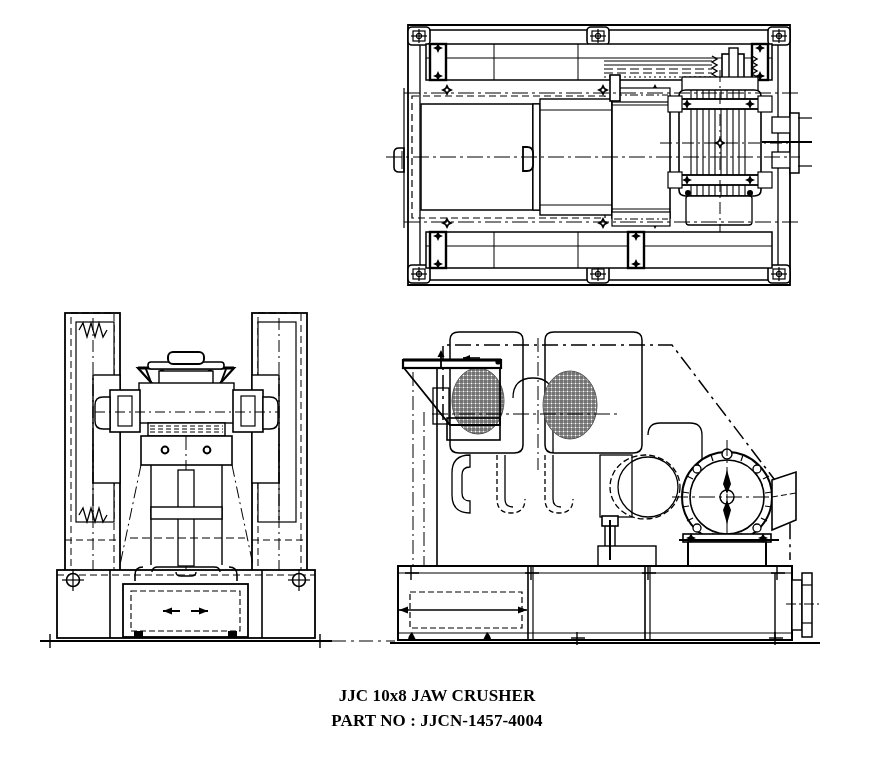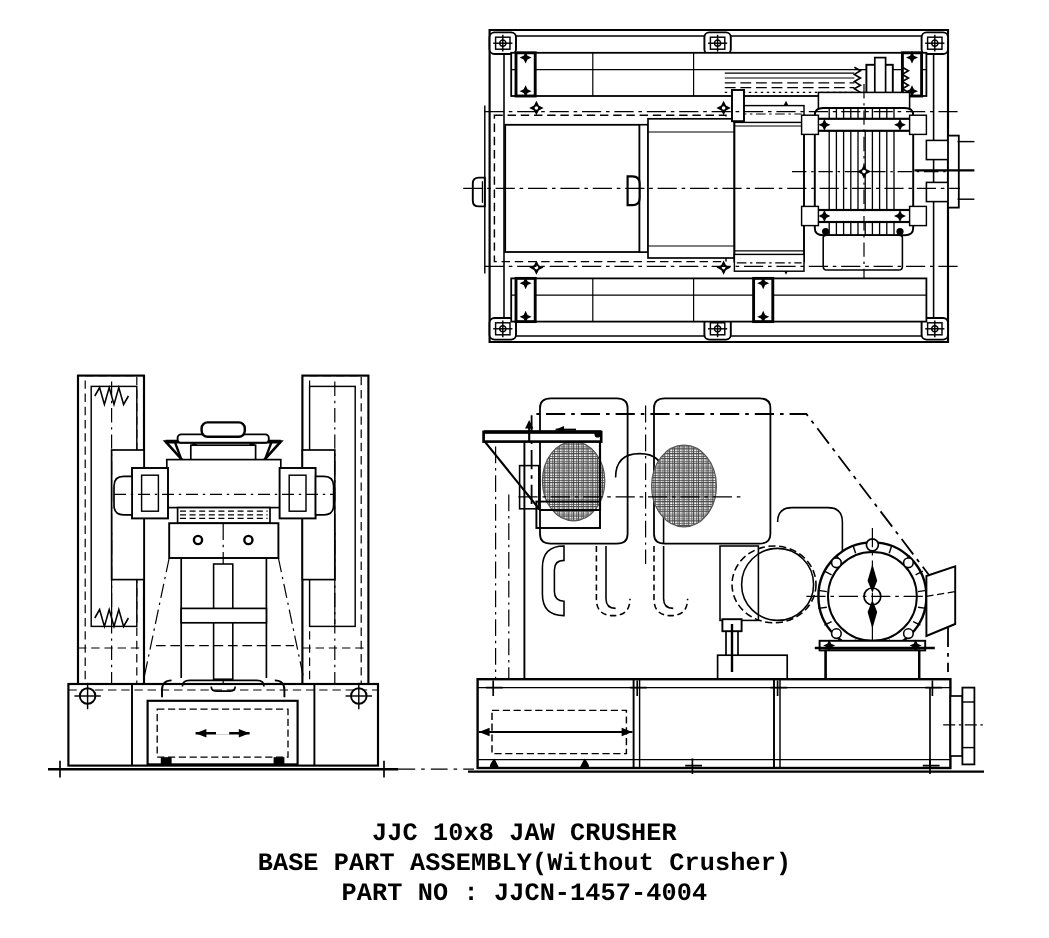--- a/index.html
+++ b/index.html
@@ -31,23 +31,23 @@
   }
   .title-block {
     position: absolute;
     left: 0;
     top: 683px;
     width: 874px;
     text-align: center;
     line-height: 25px;
   }
   .title-line {
-    font-family: Liberation Mono, monospace;
+    font-family: Liberation Serif, serif;
     font-weight: bold;
-    font-size: 21px;
+    font-size: 17px;
     color: #000000;
     letter-spacing: 0.1px;
     white-space: pre;
   }
 </style>
 </head>
 <body>
 
 <div id="drawing-sheet">
 
@@ -468,17 +468,16 @@
       </g>
 
       <g>
         <line x1="390" y1="643" x2="820" y2="643" stroke="#000" stroke-width="2"></line>
       </g>
     </g>
   </svg>
 
   <div class="title-block">
     <div class="title-line">JJC 10x8 JAW CRUSHER</div>
-    <div class="title-line">BASE PART ASSEMBLY(Without Crusher)</div>
     <div class="title-line">PART NO : JJCN-1457-4004</div>
   </div>
 
 </div>
 
 </body></html>

